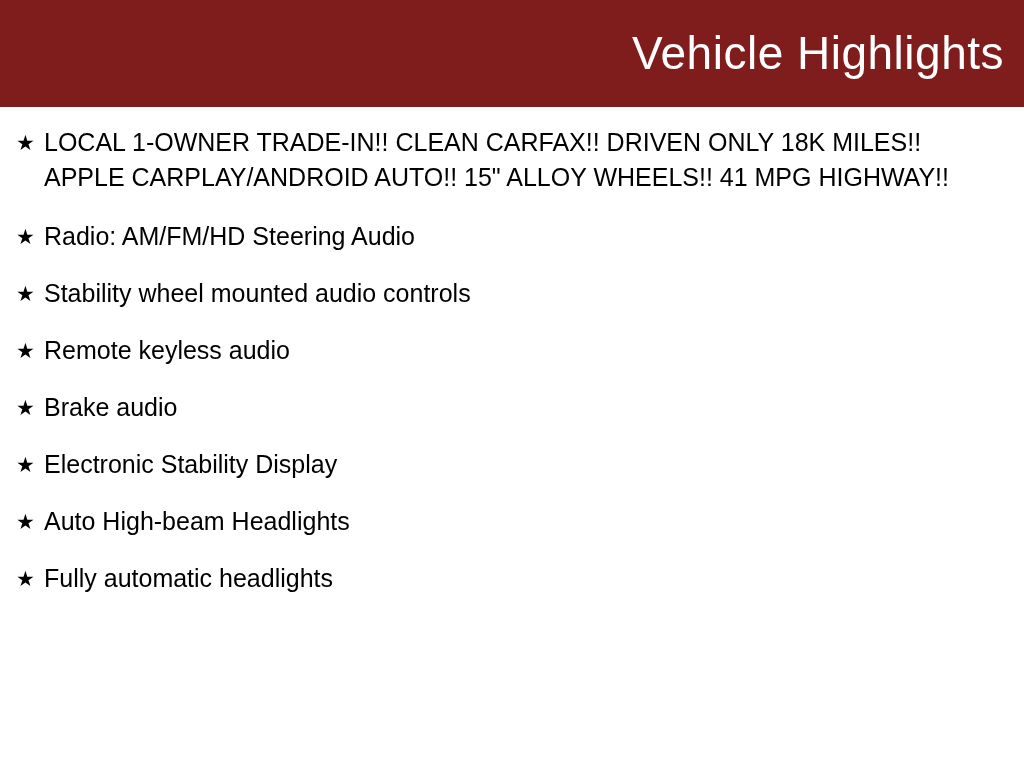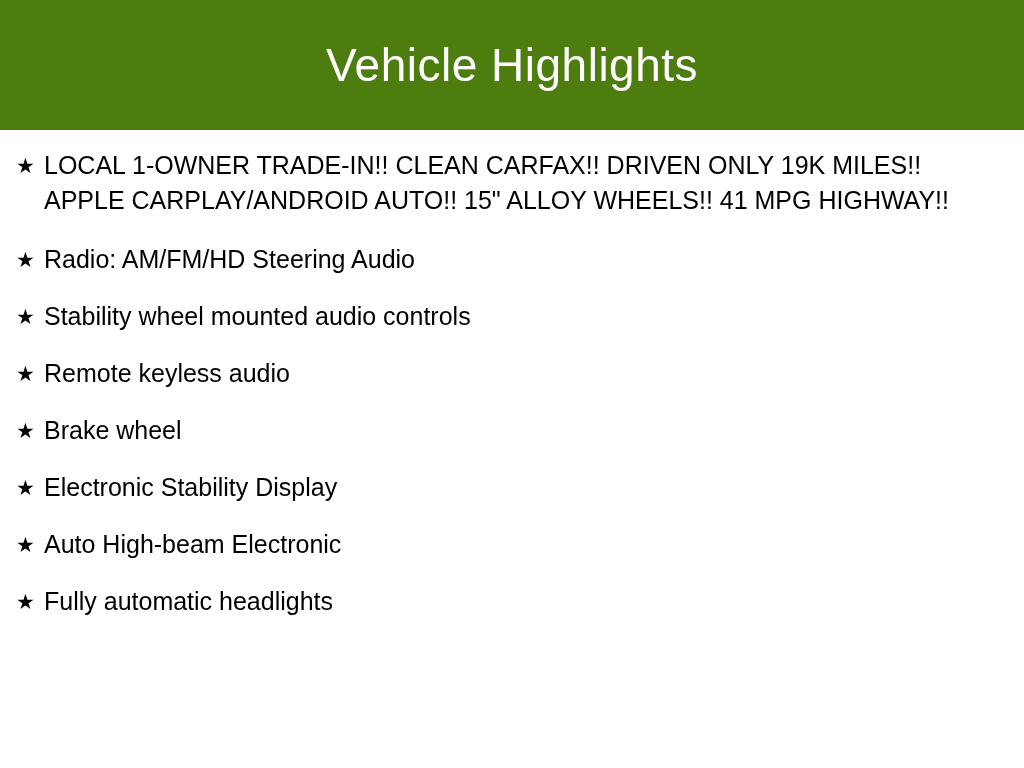--- a/index.html
+++ b/index.html
@@ -14,25 +14,25 @@
     overflow: hidden;
   }
   .page {
     width: 1024px;
     height: 768px;
     position: relative;
     background: #ffffff;
   }
   .header-banner {
     width: 100%;
-    height: 130px;
-    background: #4d7c0f;
+    height: 107px;
+    background: #7f1d1d;
     display: flex;
     align-items: center;
-    justify-content: center;
+    justify-content: flex-end;
     box-sizing: border-box;
   }
   .header-title {
     color: #ffffff;
     font-size: 46px;
     font-weight: normal;
     letter-spacing: 0.5px;
     line-height: 1.1;
     text-align: center;
     margin: 0;
@@ -75,51 +75,51 @@
 <div class="page">
 
   <div class="header-banner">
     <h1 class="header-title">Vehicle Highlights</h1>
   </div>
 
   <ul class="highlights-list">
 
     <li class="highlight-item">
       <span class="bullet-star">★</span>
-      <span class="highlight-text">LOCAL 1-OWNER TRADE-IN!! CLEAN CARFAX!! DRIVEN ONLY 19K MILES!! APPLE CARPLAY/ANDROID AUTO!! 15" ALLOY WHEELS!! 41 MPG HIGHWAY!!</span>
+      <span class="highlight-text">LOCAL 1-OWNER TRADE-IN!! CLEAN CARFAX!! DRIVEN ONLY 18K MILES!! APPLE CARPLAY/ANDROID AUTO!! 15" ALLOY WHEELS!! 41 MPG HIGHWAY!!</span>
     </li>
 
     <li class="highlight-item">
       <span class="bullet-star">★</span>
       <span class="highlight-text">Radio: AM/FM/HD Steering Audio</span>
     </li>
 
     <li class="highlight-item">
       <span class="bullet-star">★</span>
       <span class="highlight-text">Stability wheel mounted audio controls</span>
     </li>
 
     <li class="highlight-item">
       <span class="bullet-star">★</span>
       <span class="highlight-text">Remote keyless audio</span>
     </li>
 
     <li class="highlight-item">
       <span class="bullet-star">★</span>
-      <span class="highlight-text">Brake wheel</span>
+      <span class="highlight-text">Brake audio</span>
     </li>
 
     <li class="highlight-item">
       <span class="bullet-star">★</span>
       <span class="highlight-text">Electronic Stability Display</span>
     </li>
 
     <li class="highlight-item">
       <span class="bullet-star">★</span>
-      <span class="highlight-text">Auto High-beam Electronic</span>
+      <span class="highlight-text">Auto High-beam Headlights</span>
     </li>
 
     <li class="highlight-item">
       <span class="bullet-star">★</span>
       <span class="highlight-text">Fully automatic headlights</span>
     </li>
 
   </ul>
 </div>
 

